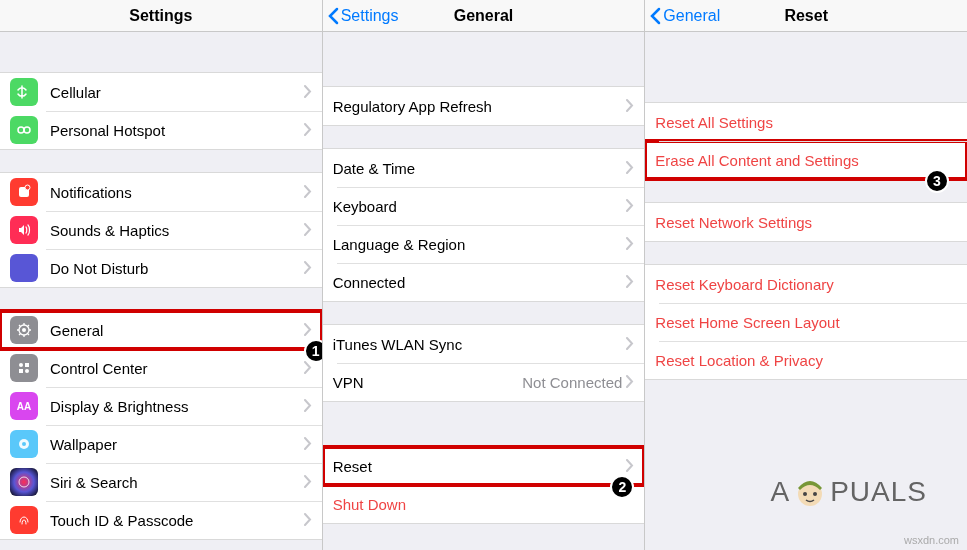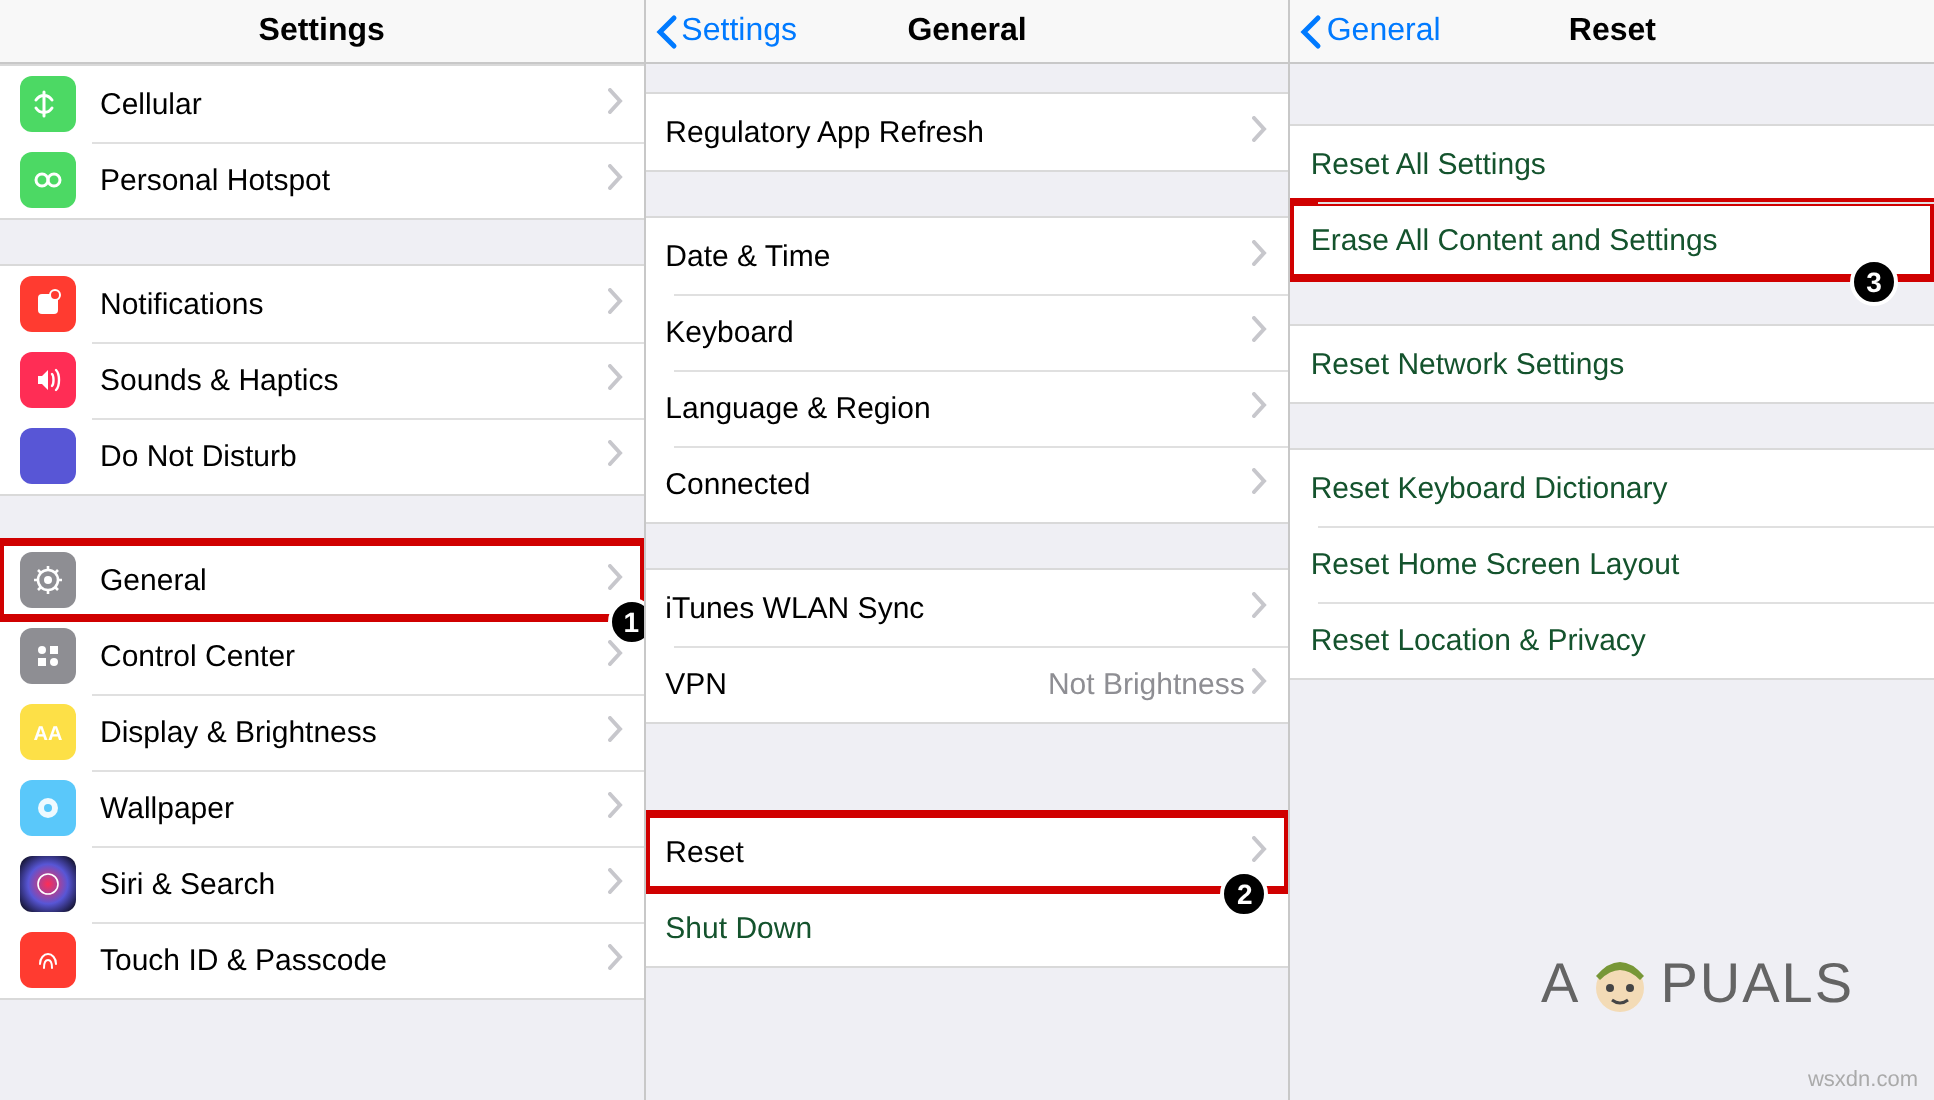--- a/index.html
+++ b/index.html
@@ -5,21 +5,21 @@
   * { box-sizing: border-box; margin: 0; padding: 0; }
   body {
     font-family: -apple-system, "Helvetica Neue", Helvetica, Arial, sans-serif;
     background: #fff;
     width: 967px;
     height: 550px;
     overflow: hidden;
     position: relative;
   }
   .container { display: flex; width: 100%; height: 100%; }
-  .panel { flex: 1; border-right: 1px solid #c8c8c8; background: #efeff4; display: flex; flex-direction: column; position: relative; }
+  .panel { flex: 1; border-right: 1px solid #c8c8c8; background: #efeff4; display: flex; flex-direction: column; position: relative; gap: 40px; }
   .panel:last-child { border-right: none; }
   .nav {
     height: 32px; background: #f8f8f8; border-bottom: 1px solid #c8c8c8;
     display: flex; align-items: center; position: relative;
     font-size: 16px;
   }
   .nav-title { position: absolute; left: 0; right: 0; text-align: center; font-weight: 600; color: #000; pointer-events:none;}
   .nav-back { display: flex; align-items: center; color: #007aff; padding-left: 4px; font-size: 16px; z-index:1;}
   .nav-back svg { margin-right: 2px; }
   .scroll { flex: 1; overflow: hidden; }
@@ -30,21 +30,21 @@
     display: flex; align-items: center; min-height: 38px;
     padding: 0 10px; background: #fff; position: relative;
     font-size: 15px;
   }
   .row + .row::before {
     content: ""; position: absolute; top: 0; left: 46px; right: 0; height: 1px; background: #e0e0e0;
   }
   .row.noicon + .row.noicon::before { left: 14px; }
   .icon { width: 28px; height: 28px; border-radius: 6px; margin-right: 12px; display:flex; align-items:center; justify-content:center; flex-shrink:0; }
   .label { flex: 1; color: #000; }
-  .link-label { flex:1; color: #14532d; }
+  .link-label { flex:1; color: #ef4444; }
   .detail { color: #8e8e93; font-size: 15px; margin-right: 4px;}
   .chev { color: #c7c7cc; flex-shrink:0; }
   .highlight { outline: 4px solid #d00000; outline-offset: -2px; position: relative; z-index:5;}
   .badge {
     position: absolute; width: 24px; height: 24px; border-radius: 50%; background:#000; color:#fff;
     display:flex; align-items:center; justify-content:center; font-weight:700; font-size:14px;
     border: 2px solid #fff; z-index:10;
   }
   .watermark { position:absolute; right:8px; bottom:4px; color:#aaa; font-size:11px; z-index:20;}
   .brand { position:absolute; right:40px; bottom:40px; display:flex; align-items:center; gap:6px; z-index:15; opacity:0.9;}
@@ -148,21 +148,21 @@
                 <rect x="9" y="3" width="4" height="4" fill="#fff"></rect>
                 <circle cx="11" cy="11" r="2" fill="#fff"></circle>
               </svg>
           </div>
           <span class="label">Control Center</span>
           <span class="chev"><svg width="8" height="13" viewBox="0 0 8 13">
                 <path d="M1 1l5 5.5L1 12" stroke="currentColor" stroke-width="2" fill="none" stroke-linecap="round"></path>
               </svg></span>
         </div>
         <div class="row">
-          <div class="icon" style="background:#fde047">
+          <div class="icon" style="background:#d946ef">
             <svg width="16" height="16" viewBox="0 0 16 16">
                 <text x="8" y="12" text-anchor="middle" fill="#fff" font-size="10" font-weight="bold">AA</text>
               </svg>
           </div>
           <span class="label">Display &amp; Brightness</span>
           <span class="chev"><svg width="8" height="13" viewBox="0 0 8 13">
                 <path d="M1 1l5 5.5L1 12" stroke="currentColor" stroke-width="2" fill="none" stroke-linecap="round"></path>
               </svg></span>
         </div>
         <div class="row">
@@ -253,21 +253,21 @@
       <div class="gap"></div>
       <div class="group">
         <div class="row noicon">
           <span class="label">iTunes WLAN Sync</span>
           <span class="chev"><svg width="8" height="13" viewBox="0 0 8 13">
                 <path d="M1 1l5 5.5L1 12" stroke="currentColor" stroke-width="2" fill="none" stroke-linecap="round"></path>
               </svg></span>
         </div>
         <div class="row noicon">
           <span class="label">VPN</span>
-          <span class="detail">Not Brightness</span>
+          <span class="detail">Not Connected</span>
           <span class="chev"><svg width="8" height="13" viewBox="0 0 8 13">
                 <path d="M1 1l5 5.5L1 12" stroke="currentColor" stroke-width="2" fill="none" stroke-linecap="round"></path>
               </svg></span>
         </div>
       </div>
       <div class="gap"></div>
       <div class="gap"></div>
       <div class="group">
         <div class="row noicon highlight">
           <span class="label">Reset</span>

